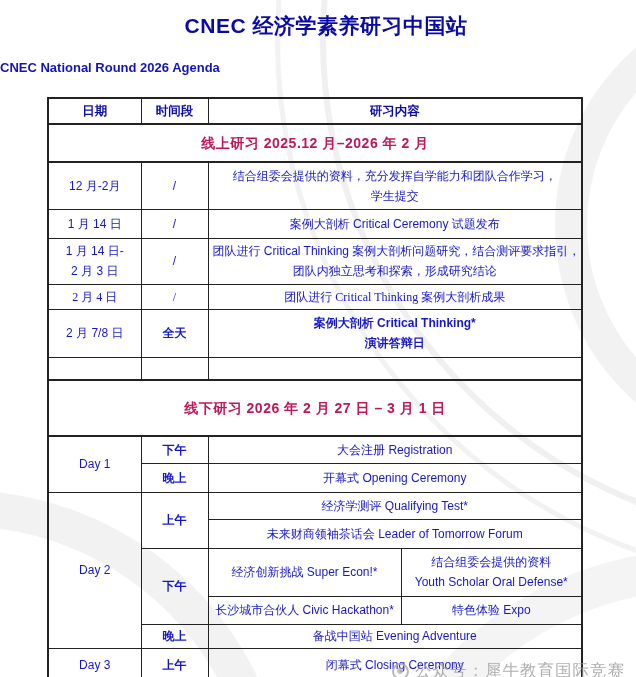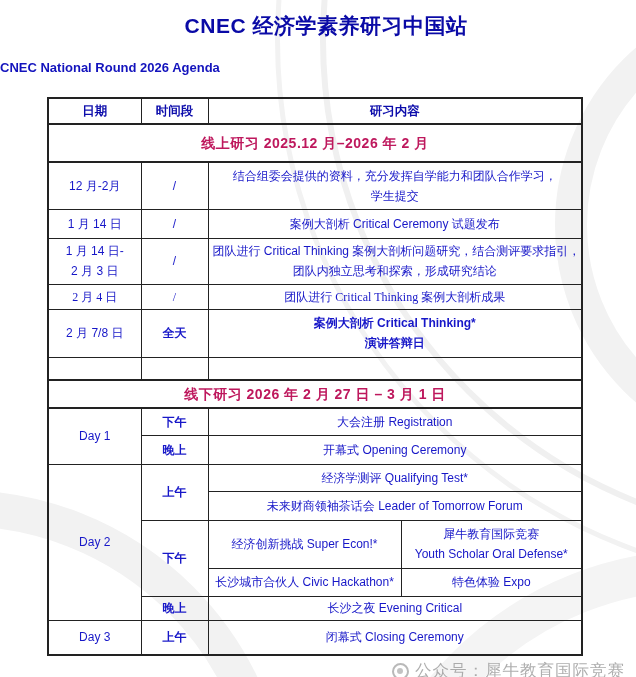--- a/index.html
+++ b/index.html
@@ -44,21 +44,21 @@
     font-size:14px;font-weight:bold;color:#be185d;
     border-top-width:2px;border-bottom-width:2px;letter-spacing:.5px;
   }
   td.l{text-align:left;padding-left:9px;padding-right:5px;}
   .b{font-weight:bold;}
   .ln{display:block;white-space:nowrap;overflow:hidden;}
   
   tr.rh-hdr{height:26px;} tr.rh-sec1{height:38px;}
   tr.rh-prep{height:47px;} tr.rh-rel{height:29px;} tr.rh-res{height:46px;margin-top:47px;}
   tr.rh-sub{height:25px;font-family:Liberation Serif, serif;} tr.rh-def{height:48px;} tr.rh-emp{height:23px;}
-  tr.rh-sec2{height:28px;}
+  tr.rh-sec2{height:56px;}
   tr.rh-d1a{height:27px;} tr.rh-d1b{height:29px;}
   tr.rh-d2a{height:27px;} tr.rh-d2b{height:29px;}
   tr.rh-d2c{height:48px;} tr.rh-d2d{height:28px;} tr.rh-d2e{height:24px;}
   tr.rh-d3{height:35px;}
   
   .watermark{
     position:absolute;left:392px;top:660px;z-index:3;
     display:flex;align-items:center;gap:6px;
     color:#9a9a9a;opacity:.8;font-size:16.5px;letter-spacing:1px;white-space:nowrap;
   }
@@ -171,31 +171,31 @@
     <td rowspan="2" class="b">上午</td>
     <td colspan="2">经济学测评 Qualifying Test*</td>
   </tr>
   <tr class="rh-d2b">
     <td colspan="2">未来财商领袖茶话会 Leader of Tomorrow Forum</td>
   </tr>
   <tr class="rh-d2c">
     <td rowspan="2" class="b">下午</td>
     <td>经济创新挑战 Super Econ!*</td>
     <td>
-      <span class="ln">犀牛教育国际竞赛</span>
+      <span class="ln">结合组委会提供的资料</span>
       <span class="ln">Youth Scholar Oral Defense*</span>
     </td>
   </tr>
   <tr class="rh-d2d">
     <td>长沙城市合伙人 Civic Hackathon*</td>
     <td>特色体验 Expo</td>
   </tr>
   <tr class="rh-d2e">
     <td class="b">晚上</td>
-    <td colspan="2">长沙之夜 Evening Critical</td>
+    <td colspan="2">备战中国站 Evening Adventure</td>
   </tr>
 
   <tr class="rh-d3">
     <td>Day 3</td>
     <td class="b">上午</td>
     <td colspan="2">闭幕式 Closing Ceremony</td>
   </tr>
 </tbody>
   </table>
 

